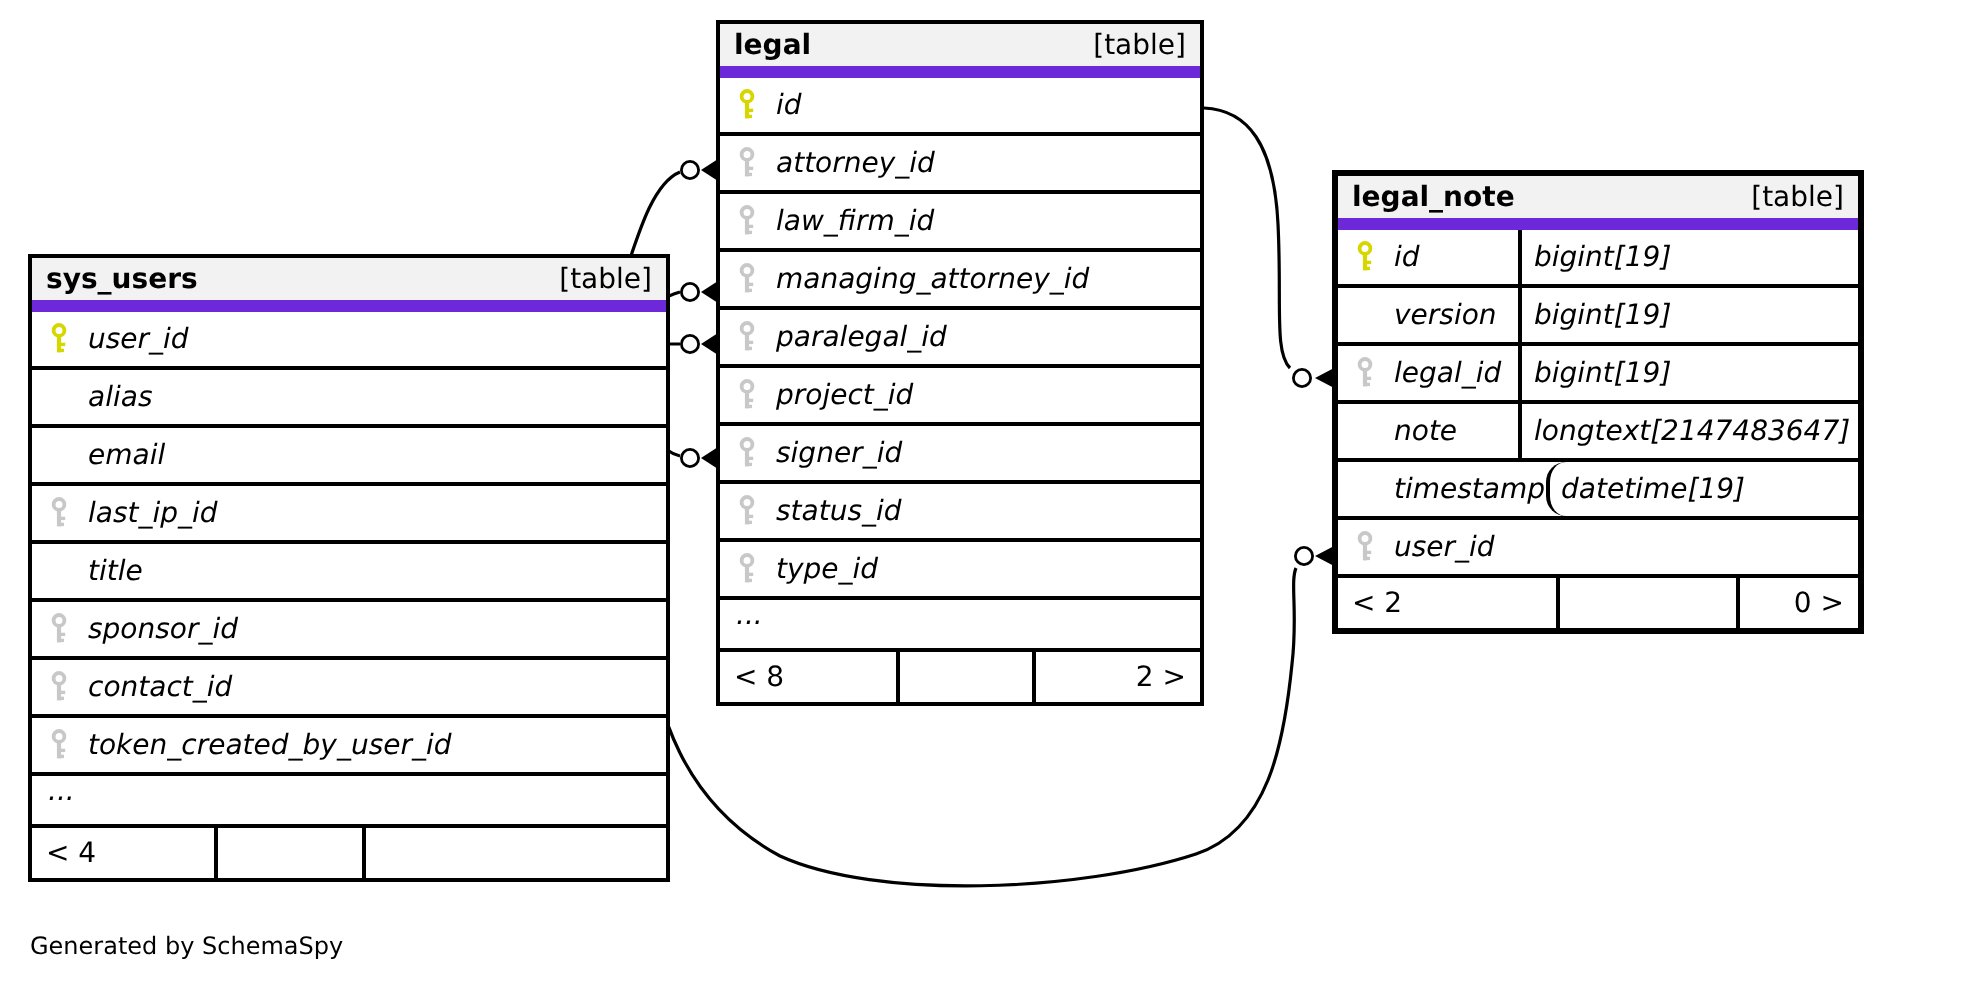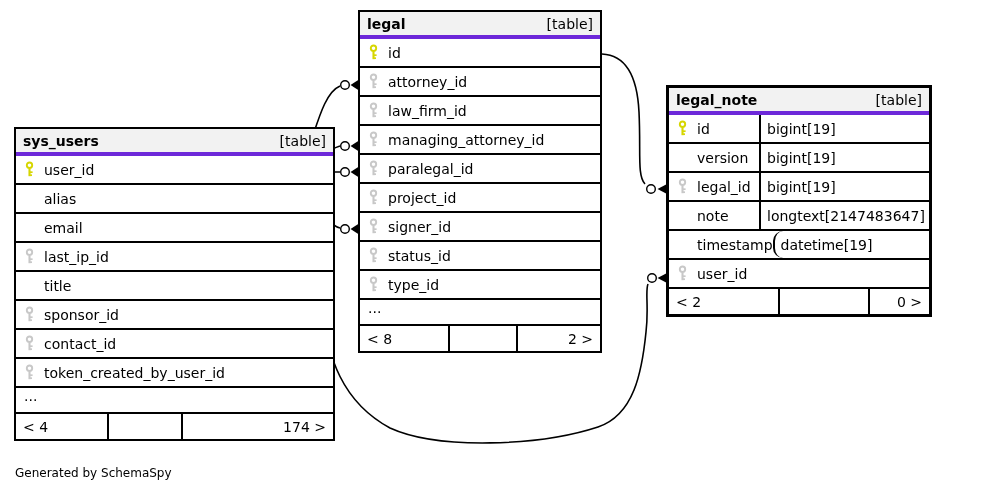--- a/index.html
+++ b/index.html
@@ -8,27 +8,28 @@
     font-family:"DejaVu Sans","Liberation Sans",sans-serif;color:#000;
   }
   svg.wires{position:absolute;left:0;top:0;z-index:1;}
   .db-table{
     position:absolute;z-index:2;background:#fff;border:2px solid #000;box-sizing:border-box;
     font-size:14px;
   }
   .db-table.emph{border-width:3px;}
   .thead{
     display:flex;align-items:center;justify-content:space-between;
-    height:27px;background:#f2f2f2;padding:0 7px;border-bottom:4px solid #6d28d9;box-sizing:border-box;
+    height:27px;background:#f2f2f2;padding:0 7px;border-bottom:6px solid #6d28d9;box-sizing:border-box;
   }
   .tname{font-weight:bold;}
   .ttag{font-weight:normal;}
   .trow{
     display:flex;align-items:flex-start;height:29px;border-bottom:2px solid #000;box-sizing:border-box;
     background:#fff;
+    font-style:italic;
   }
   .trow:last-child{border-bottom:none;}
   .namecell{display:flex;align-items:center;flex:1 1 auto;height:100%;padding-left:8px;box-sizing:border-box;}
   .keyslot{width:20px;display:inline-flex;align-items:center;flex:0 0 20px;}
   .typecell{
     flex:0 0 auto;height:100%;display:flex;align-items:center;
     border-left:2px solid #000;padding-left:6px;box-sizing:border-box;
   }
   .trow.ellip{height:26px;padding-left:8px;}
   .tfoot{display:flex;height:25px;border-top:0;box-sizing:border-box;}
@@ -155,21 +156,20 @@
               <line x1="5.5" y1="14.2" x2="8" y2="14.2" stroke="#c8c8c8" stroke-width="1.7"></line>
             </svg>
           </span>
           <span>token_created_by_user_id</span>
         </div>
       </div>
       <div class="trow ellip">...</div>
       <div class="tfoot">
         <span class="fc l" style="width: 91px; flex: 0 0 91px;">&lt; 4</span>
         <span class="fc m" style="width: 76px; flex: 0 0 76px;"></span>
-        <span class="fc r">174 &gt;</span>
       </div>
     </div>
 
   <div class="db-table" style="left:358px;top:10px;width:244px;">
       <div class="thead">
         <span class="tname">legal</span>
         <span class="ttag">[table]</span>
       </div>
       <div class="trow">
         <div class="namecell">

